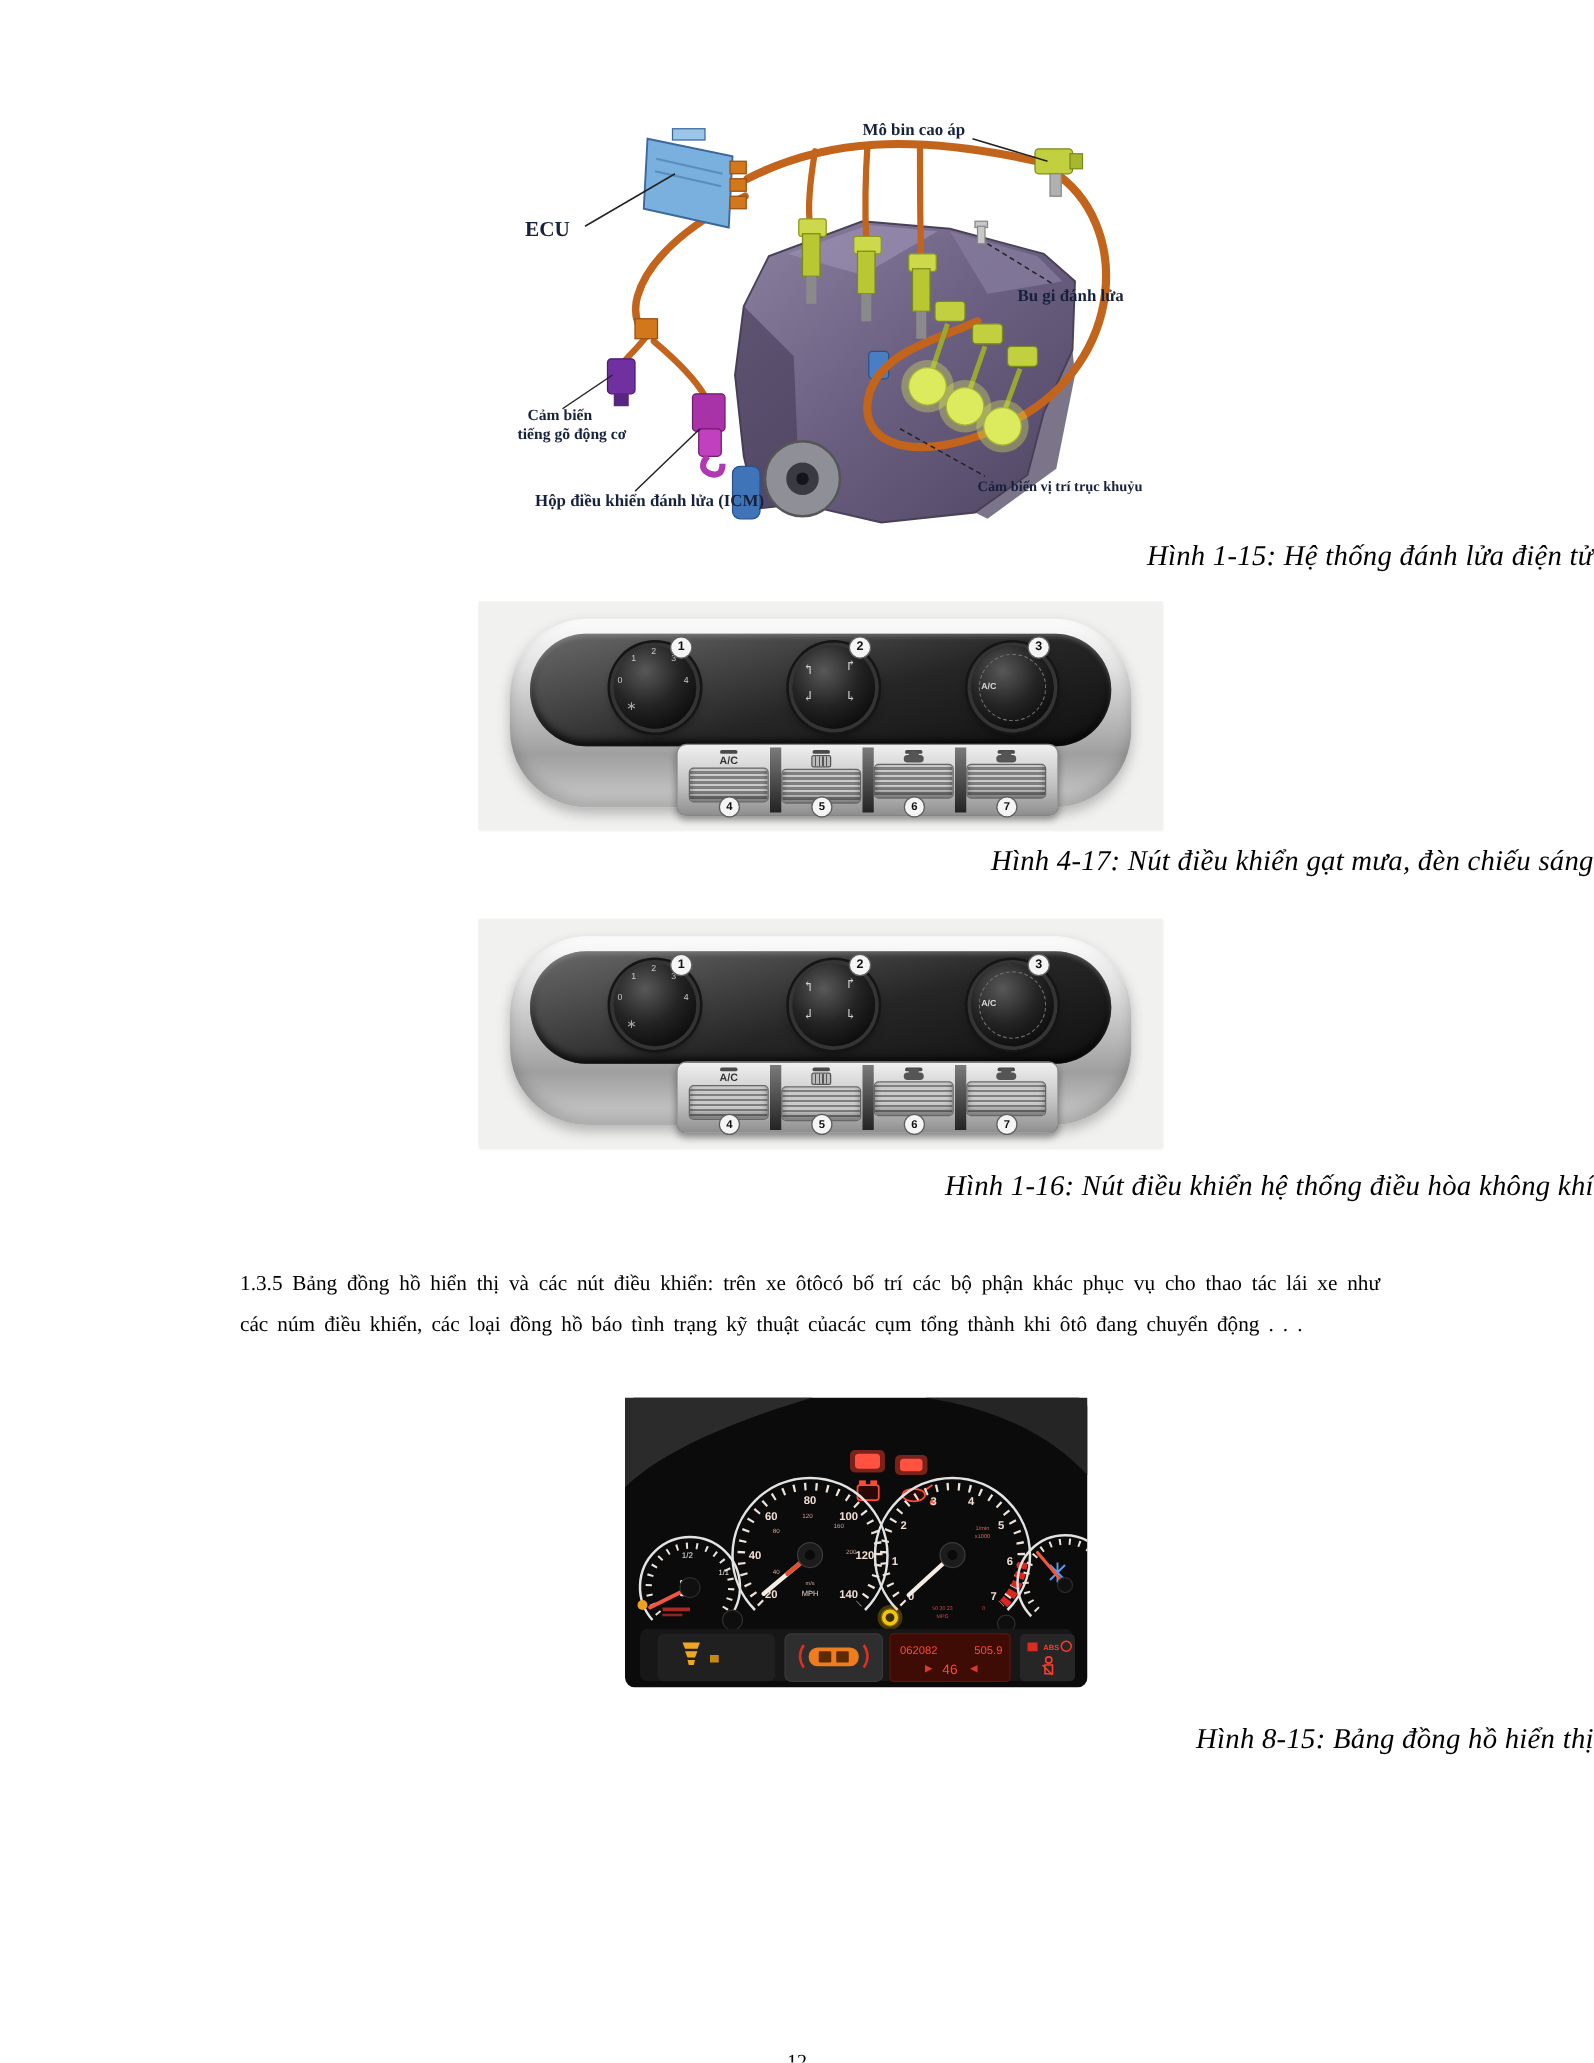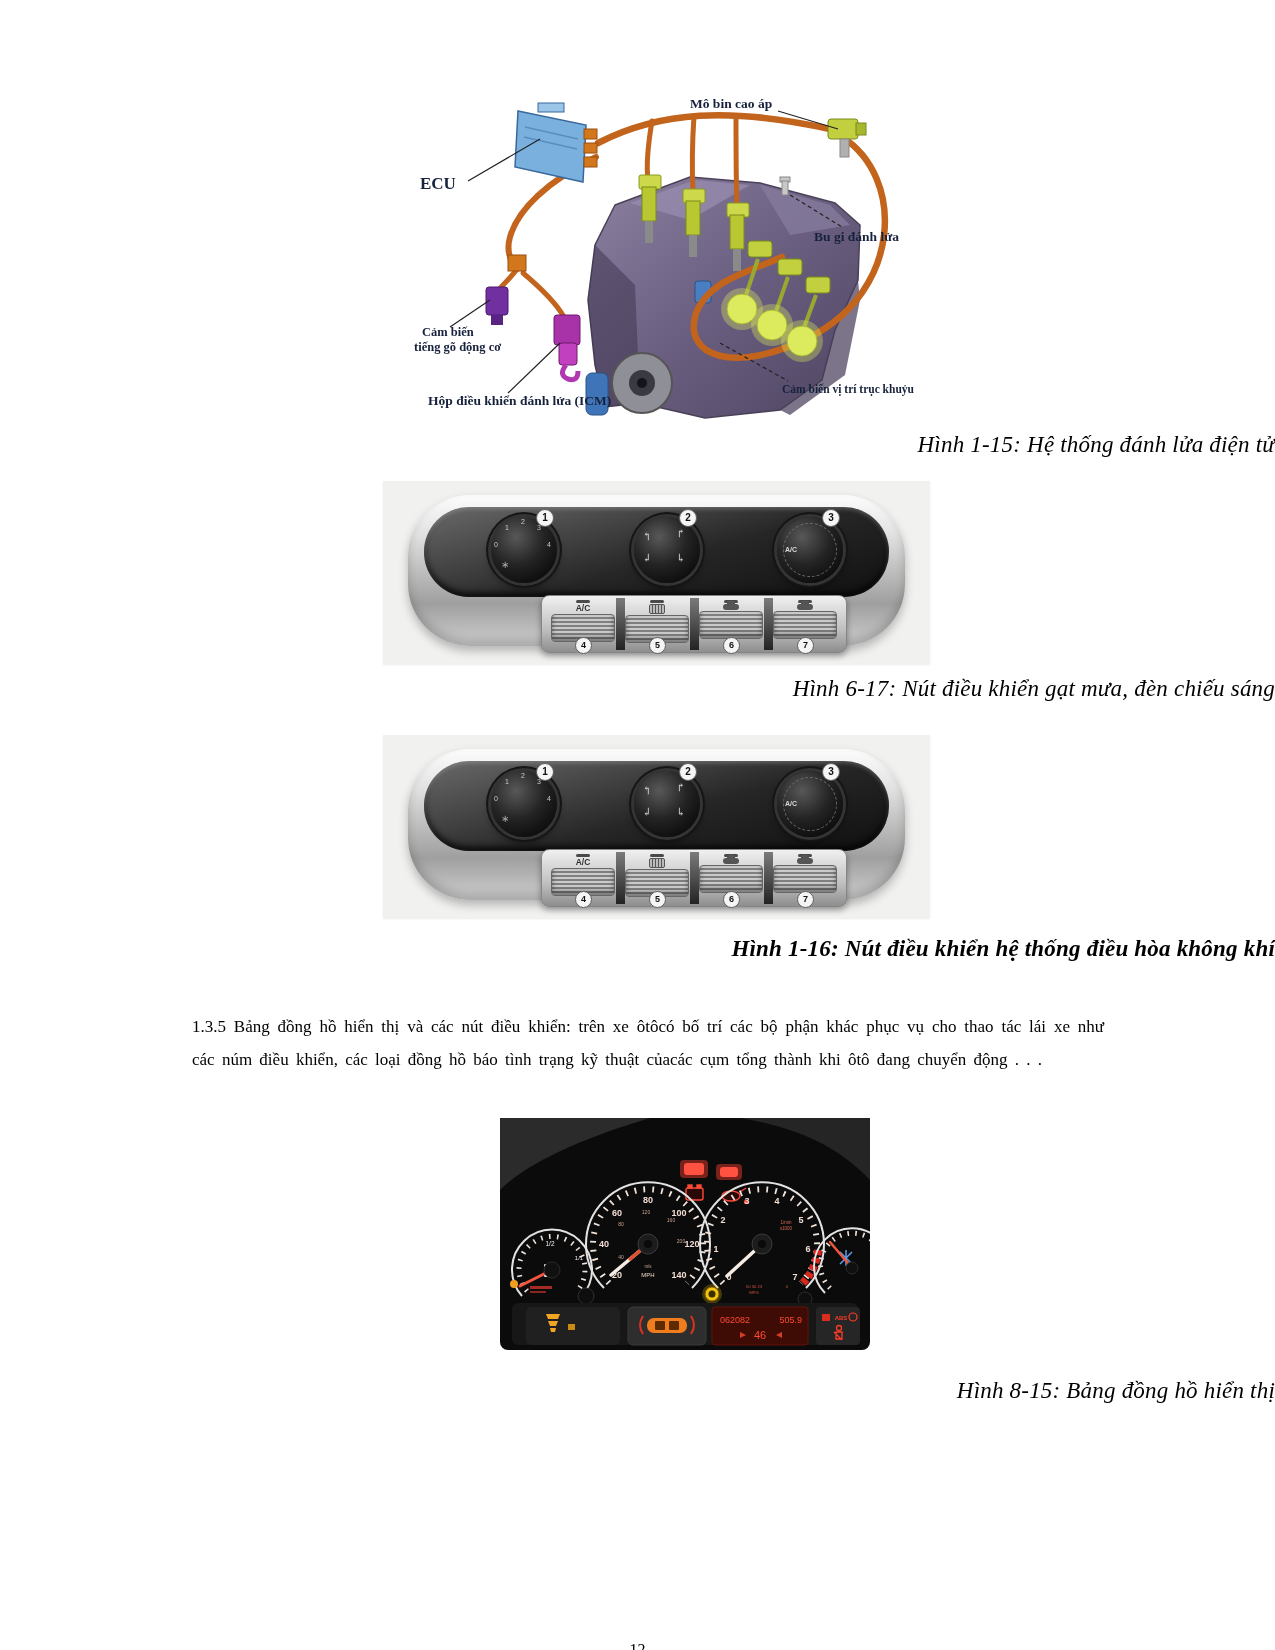--- a/index.html
+++ b/index.html
@@ -3,21 +3,21 @@
 <meta charset="utf-8">
 <style>
   html,body{margin:0;padding:0;}
   body{width:1275px;height:1650px;background:#ffffff;position:relative;overflow:hidden;
        font-family:"Liberation Serif","DejaVu Serif",serif;color:#000;}
 
   .caption{position:absolute;left:100px;right:0;text-align:right;
            font-style:italic;font-size:23px;letter-spacing:.2px;}
   #cap-ignition{top:432px;}
   #cap-wiper{top:676px;}
-  #cap-ac{top:936px;font-weight:bold;}
+  #cap-ac{top:936px;}
   #cap-dash{top:1378px;}
 
   #paragraph{position:absolute;left:192px;top:993px;width:912px;
              font-size:17px;line-height:33px;text-align:justify;word-spacing:3px;}
 
   #pagenum{position:absolute;left:0;right:0;top:1641px;text-align:center;font-size:16px;}
 
   
   #fig-ignition{position:absolute;left:390px;top:85px;width:530px;height:345px;}
   #fig-dash{position:absolute;left:500px;top:1118px;width:370px;height:232px;}
@@ -238,21 +238,21 @@
     </div>
     <span class="swgap" style="left:74px"></span>
     <span class="swgap" style="left:148px"></span>
     <span class="swgap" style="left:222px"></span>
     <span class="sbadge" style="left:33px">4</span>
     <span class="sbadge" style="left:107px">5</span>
     <span class="sbadge" style="left:181px">6</span>
     <span class="sbadge" style="left:255px">7</span>
   </div>
 </div>
-<div class="caption" id="cap-wiper">Hình 6-17: Nút điều khiển gạt mưa, đèn chiếu sáng</div>
+<div class="caption" id="cap-wiper">Hình 4-17: Nút điều khiển gạt mưa, đèn chiếu sáng</div>
 
 <div class="fig-panel" id="fig-panel-ac">
   <div class="bezel">
     <div class="pill">
       <div class="knob" style="left:67px">
         <span class="km km0">0</span>
         <span class="km km1">1</span>
         <span class="km km2">2</span>
         <span class="km km3">3</span>
         <span class="km km4">4</span>

